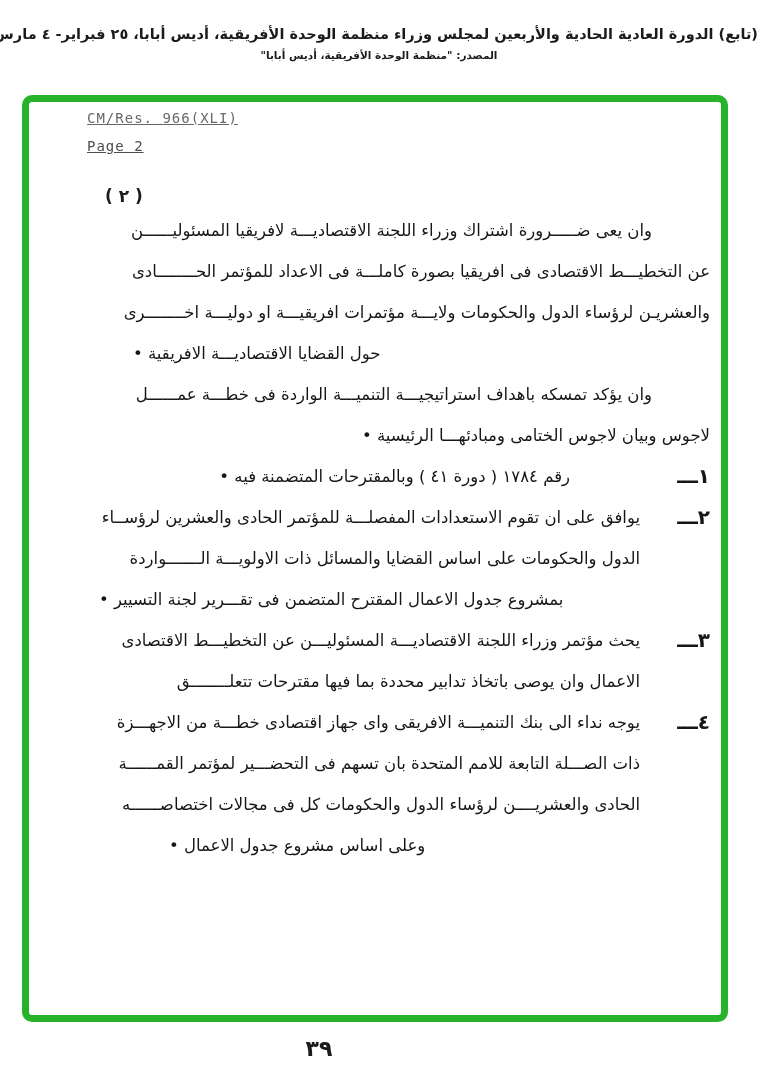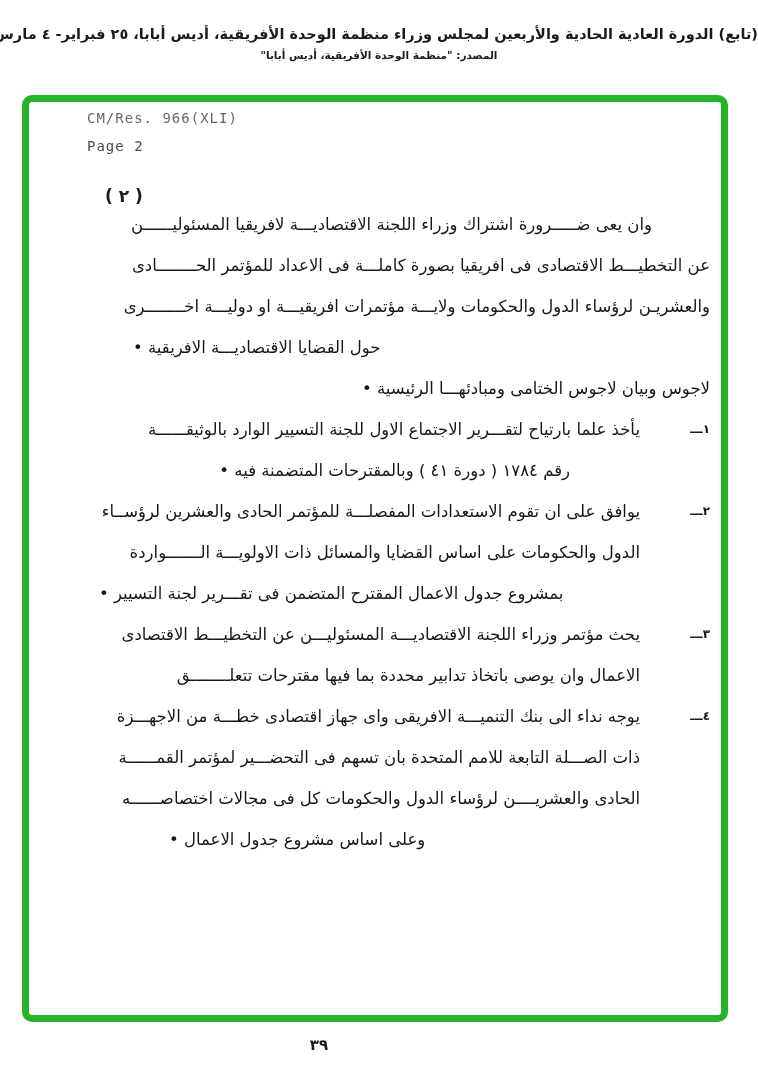--- a/index.html
+++ b/index.html
@@ -26,56 +26,56 @@
   .frame{
     position:absolute;left:22px;top:95px;width:692px;height:913px;
     border:7px solid #26b32a;border-radius:10px;
     background:#ffffff;
   }
   
   .doc-ref-block{
     position:absolute;top:8px;left:58px;
     font-family:"DejaVu Sans Mono",monospace;
     font-size:14px;color:#4d4d4d;letter-spacing:1px;
-    direction:ltr;text-align:left;
+    direction:ltr;text-align:left;text-decoration:underline;
   }
   .doc-ref-block .ref{opacity:.85;}
   .doc-ref-block .pg{margin-top:12px;}
   
   .section-marker{
     position:absolute;top:84px;left:76px;
     font-size:17px;font-weight:bold;direction:rtl;
   }
   
   .body-text{
-    position:absolute;top:102px;right:11px;left:46px;
+    position:absolute;top:108px;right:11px;left:46px;
     direction:rtl;font-size:16.5px;line-height:41px;
     color:#161616;
   }
   .line{white-space:nowrap;}
   .l-right{text-align:right;}
   .l-left{text-align:left;}
   .l-center{text-align:right;}
   .indent1{padding-right:58px;}
   .para{margin:0;}
   .para+.para{margin-top:0;}
   
   .item{display:flex;flex-direction:row;margin-top:0;}
   .item-number{
     flex:0 0 46px;text-align:right;font-weight:bold;
-    font-size:12px;line-height:41px;
+    font-size:20px;line-height:41px;
   }
   .item-lines{flex:1 1 auto;padding-left:24px;padding-right:24px;}
   .tail-ml{margin-left:58px;}
   .tail-ml2{margin-left:70px;}
   .tail-mr{margin-right:70px;}
   
   .page-number{
     position:absolute;top:1036px;left:0;width:638px;
-    text-align:center;font-size:15px;font-weight:bold;
+    text-align:center;font-size:22px;font-weight:bold;
     direction:rtl;
   }
 </style>
 </head>
 <body>
 
 <div class="top-header">
   <div class="h1">(تابع)  الدورة العادية الحادية والأربعين لمجلس وزراء منظمة الوحدة الأفريقية، أديس أبابا، ٢٥ فبراير- ٤ مارس ١٩٨٥</div>
   <div class="h2">المصدر:  "منظمة الوحدة الأفريقية، أديس أبابا"</div>
 </div>
@@ -92,27 +92,27 @@
   <div class="body-text">
 
     <div class="para">
       <div class="line l-right indent1">وان يعى ضـــــرورة اشتراك  وزراء اللجنة الاقتصاديـــة لافريقيا المسئوليــــــن</div>
       <div class="line l-right">عن التخطيـــط الاقتصادى فى افريقيا  بصورة  كاملـــة فى الاعداد  للمؤتمر الحــــــــادى</div>
       <div class="line l-right">والعشريـن لرؤساء الدول والحكومات  ولايـــة مؤتمرات  افريقيـــة او دوليـــة اخــــــــرى</div>
       <div class="line l-left tail-ml">حول القضايا الاقتصاديـــة الافريقية •</div>
     </div>
 
     <div class="para">
+      <div class="line l-right indent1">وان يؤكد  تمسكه باهداف   استراتيجيـــة التنميـــة الواردة فى خطـــة عمــــــل</div>
       <div class="line l-center">لاجوس وبيان لاجوس الختامى  ومبادئهـــا الرئيسية •</div>
     </div>
 
     <div class="item">
       <div class="item-number">١ـــ</div>
       <div class="item-lines">
-        <div class="line l-right">يأخذ علما بارتياح لتقـــرير الاجتماع الاول للجنة التسيير الوارد  بالوثيقــــــة</div>
         <div class="line l-right tail-mr">رقم ١٧٨٤ ( دورة ٤١ ) وبالمقترحات المتضمنة فيه •</div>
       </div>
     </div>
 
     <div class="item">
       <div class="item-number">٢ـــ</div>
       <div class="item-lines">
         <div class="line l-right">يوافق على ان تقوم الاستعدادات المفصلـــة  للمؤتمر الحادى والعشرين لرؤســاء</div>
         <div class="line l-right">الدول والحكومات على اساس  القضايا  والمسائل  ذات الاولويـــة  الـــــــواردة</div>
         <div class="line l-left">بمشروع جدول الاعمال المقترح  المتضمن   فى تقـــرير لجنة التسيير •</div>

